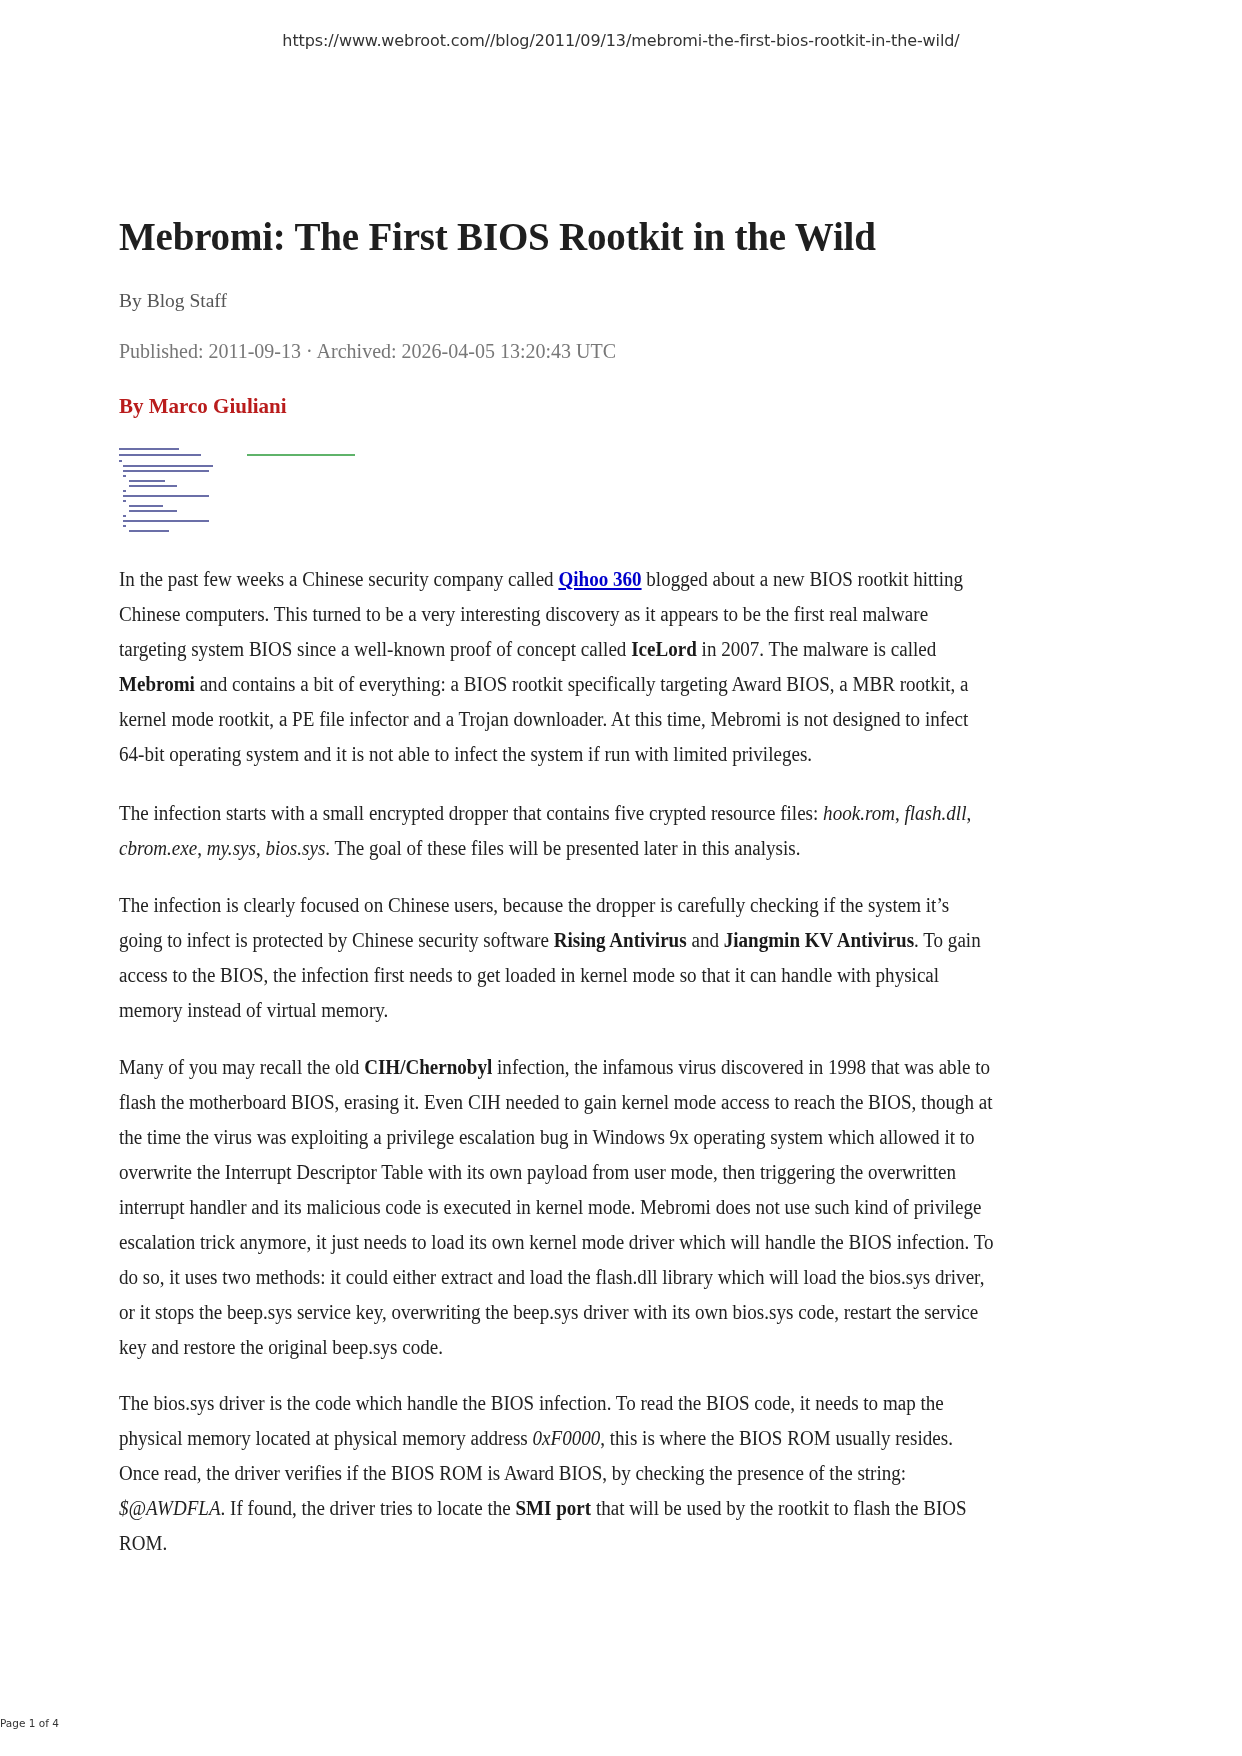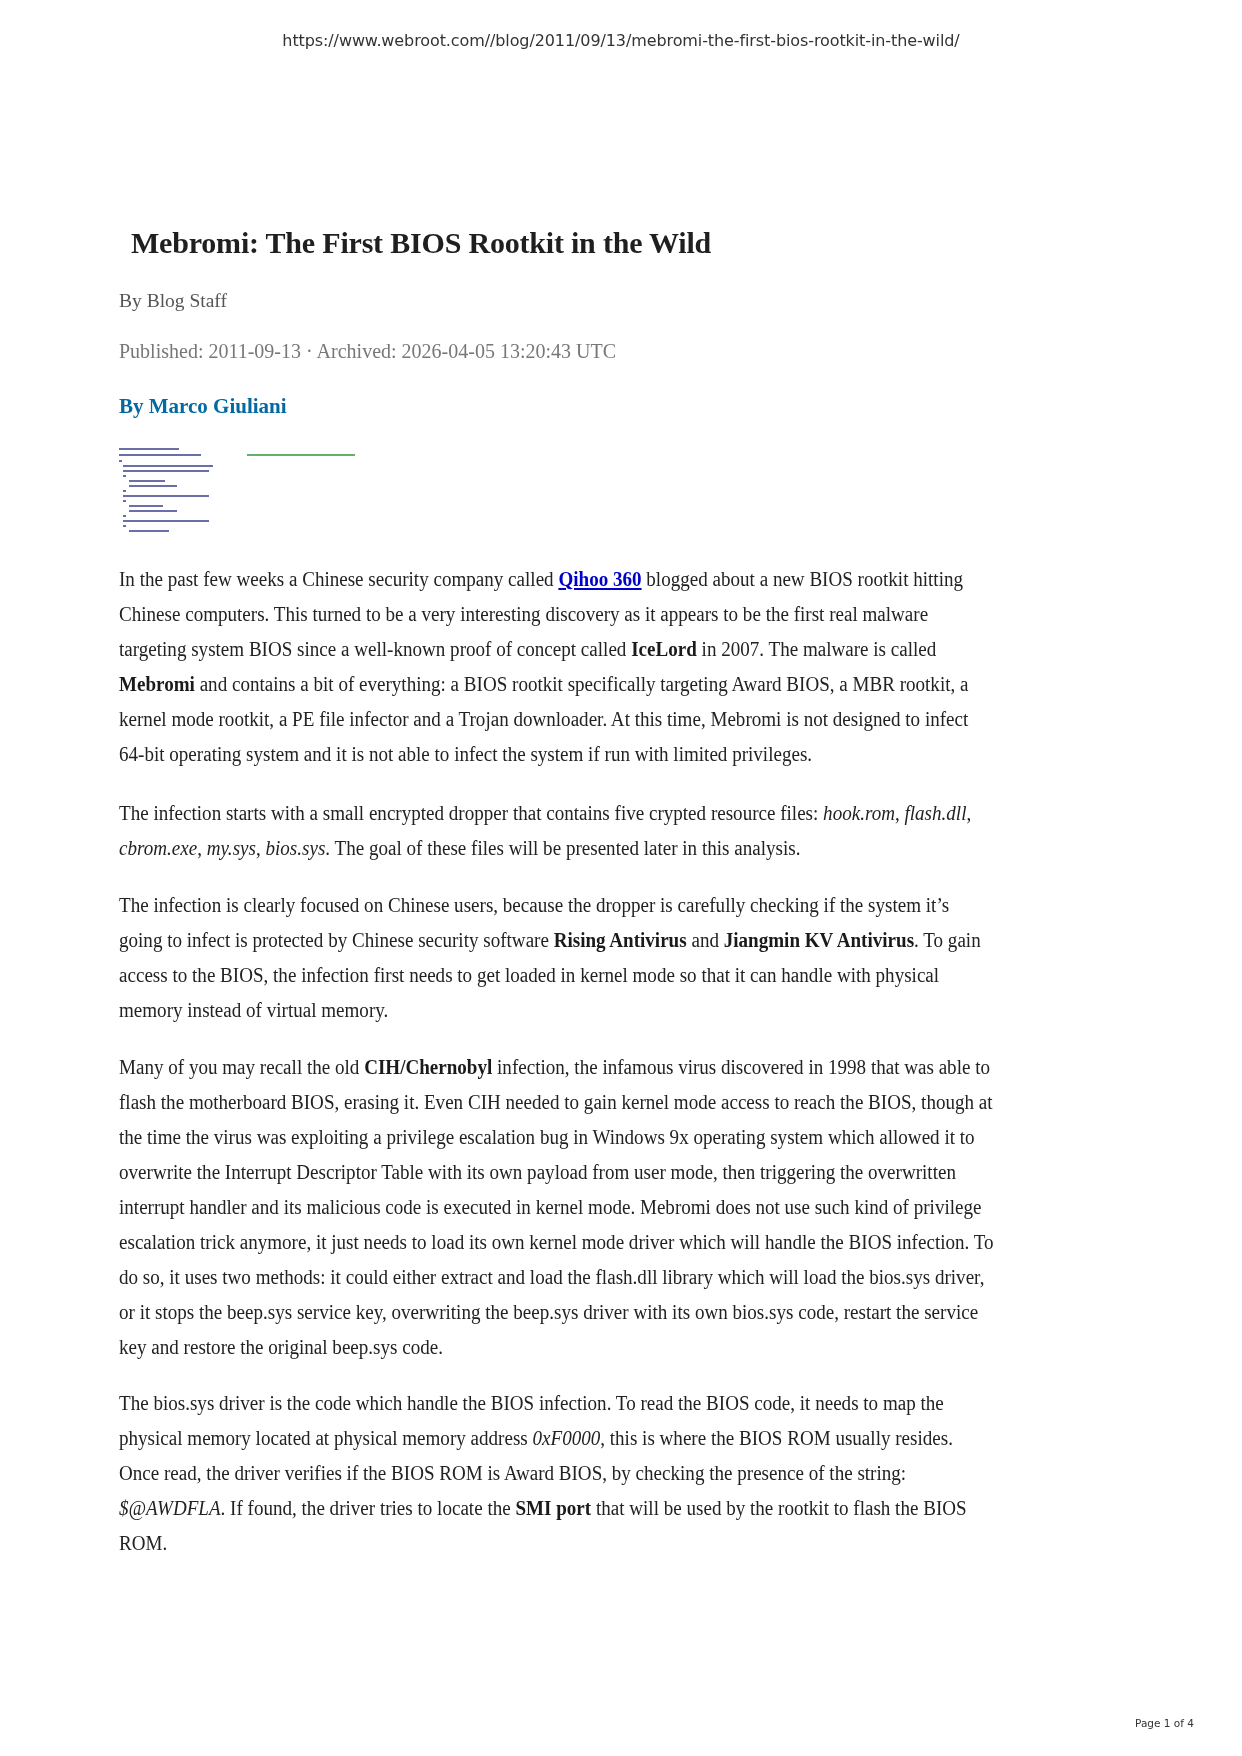--- a/index.html
+++ b/index.html
@@ -1,27 +1,27 @@
 <!DOCTYPE html>
 <html><head>
 <meta charset="utf-8">
 <style>
   html, body { margin: 0; padding: 0; background: #ffffff; }
   body { width: 1242px; height: 1756px; position: relative; overflow: hidden;
          font-family: "Liberation Serif", serif; color: #222222; }
   .url-header { position: absolute; top: 31px; left: 0; width: 1242px; text-align: center;
          font-family: "DejaVu Sans", sans-serif; font-size: 16px; color: #333333; letter-spacing: -0.1px; }
-  .page-footer { position: absolute; top: 1717px; left: 0; width: 1194px; text-align: right;
+  .page-footer { position: absolute; top: 1717px; left: 0; width: 1194px; text-align: left;
          font-family: "DejaVu Sans", sans-serif; font-size: 10.5px; color: #333333; }
   .article { position: absolute; left: 119px; top: 0; width: 1010px; }
-  .title { position: absolute; top: 214px; left: 0; margin: 12px; white-space: nowrap;
-         font-size: 30px; font-weight: bold; color: #1f1f1f; letter-spacing: -0.2px; }
+  .title { position: absolute; top: 214px; left: 0; margin: 0; white-space: nowrap;
+         font-size: 39px; font-weight: bold; color: #1f1f1f; letter-spacing: -0.2px; }
   .byline { position: absolute; top: 290px; left: 0; font-size: 19.5px; color: #555555; white-space: nowrap; }
   .meta { position: absolute; top: 340px; left: 0; font-size: 20px; color: #777777; white-space: nowrap; }
-  .author { position: absolute; top: 394px; left: 0; font-size: 21px; font-weight: bold; color: #0369a1; white-space: nowrap; }
+  .author { position: absolute; top: 394px; left: 0; font-size: 21px; font-weight: bold; color: #b91c1c; white-space: nowrap; }
   .figure { position: absolute; top: 446px; left: 0; width: 240px; height: 90px; }
   .para { position: absolute; left: 0; margin: 0; font-size: 20.5px; line-height: 35px;
           color: #222222; white-space: nowrap; transform-origin: 0 0; }
   .para b { color: #1a1a1a; }
   .para a { color: #1a0dab; color: #0000cc; font-weight: bold; text-decoration: underline; }
   .p1 { top: 562px; transform: scaleX(0.93); }
   .p2 { top: 796px; transform: scaleX(0.93); }
   .p3 { top: 888px; transform: scaleX(0.93); }
   .p4 { top: 1050px; transform: scaleX(0.93); }
   .p5 { top: 1386px; transform: scaleX(0.93); }

